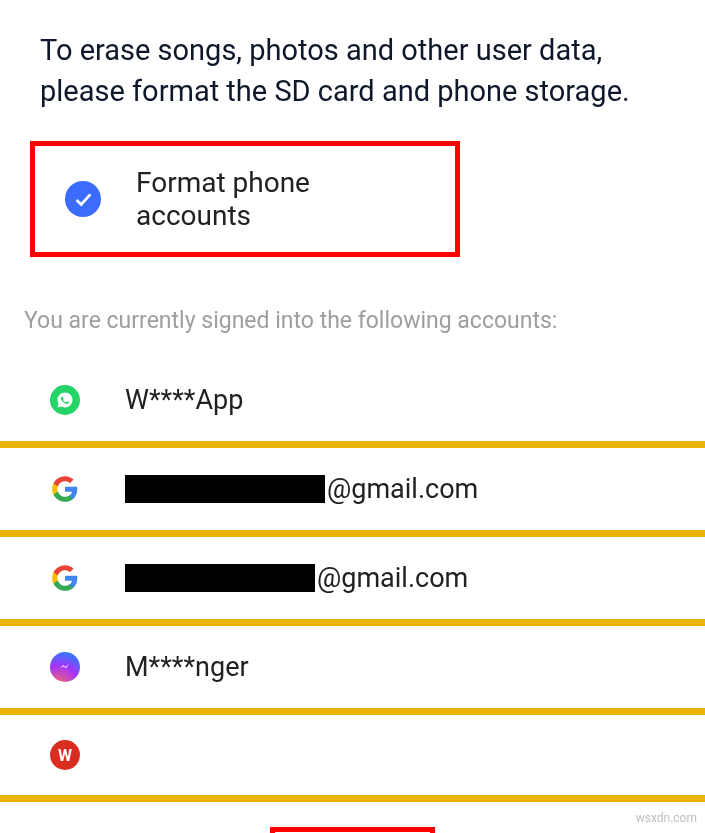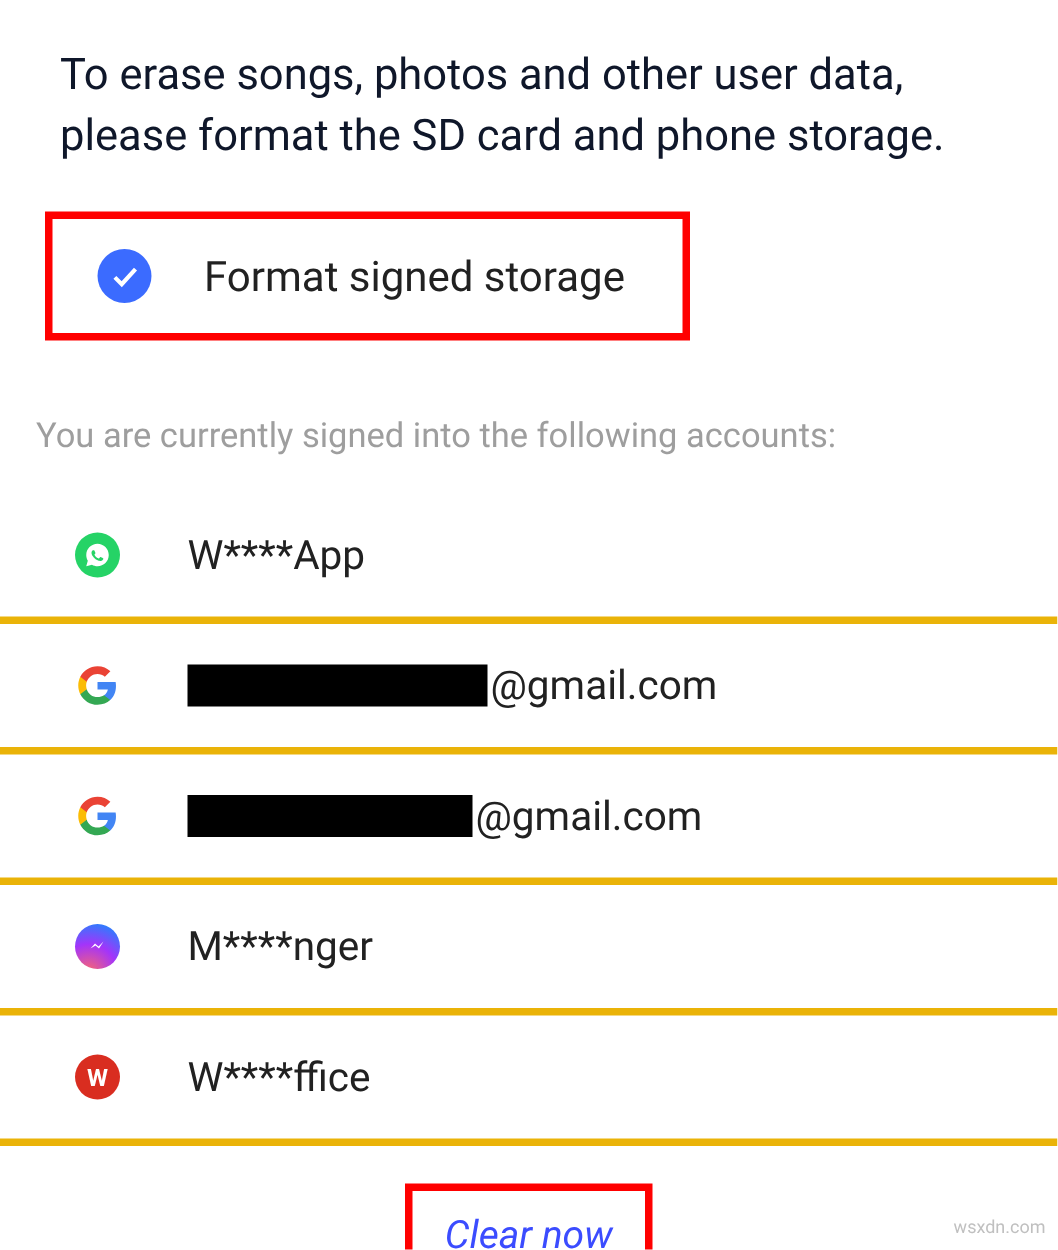--- a/index.html
+++ b/index.html
@@ -53,21 +53,21 @@
     }
     .accounts-header {
       color: #9e9e9e;
       font-size: 23px;
       padding: 50px 40px 25px 24px;
     }
     .account-row {
       display: flex;
       align-items: center;
       padding: 25px 0 25px 50px;
-      border-bottom: 5px solid #eab308;
+      border-bottom: 7px solid #eab308;
     }
     .account-row:last-of-type {
       border-bottom: none;
     }
     .account-icon {
       width: 30px;
       height: 30px;
       flex-shrink: 0;
       display: flex;
       align-items: center;
@@ -147,21 +147,21 @@
 <body>
 
 <div class="description-text">To erase songs, photos and other user data, please format the SD card and phone storage.</div>
 
 <div class="format-option">
   <div class="checkbox-circle">
     <svg viewBox="0 0 24 24">
         <polyline points="5,13 10,18 20,7"></polyline>
       </svg>
   </div>
-  <div class="format-label">Format signed storage</div>
+  <div class="format-label">Format phone accounts</div>
 </div>
 
 <div class="accounts-header">You are currently signed into the following accounts:</div>
 
 <div class="account-row">
   <div class="account-icon">
     <div class="whatsapp-icon">
       <svg width="18" height="18" viewBox="0 0 24 24" fill="#fff">
           <path d="M12 2C6.48 2 2 6.48 2 12c0 1.85.5 3.58 1.38 5.06L2 22l5.1-1.34C8.54 21.5 10.22 22 12 22c5.52 0 10-4.48 10-10S17.52 2 12 2zm4.9 14.06c-.22.62-1.28 1.18-1.77 1.22-.47.04-.91.21-3.06-.64-2.58-1.02-4.22-3.66-4.35-3.83-.13-.17-1.04-1.38-1.04-2.64 0-1.25.66-1.87.89-2.12.23-.26.51-.32.68-.32.17 0 .34 0 .49.01.16.01.37-.06.58.44.22.52.74 1.79.8 1.92.07.13.11.28.02.45-.09.17-.13.28-.26.43-.13.15-.27.34-.39.46-.13.13-.26.27-.11.52.15.26.67 1.11 1.44 1.8 1 .89 1.84 1.17 2.1 1.3.26.13.41.11.56-.07.15-.17.64-.75.81-1 .17-.26.34-.22.58-.13.23.09 1.49.7 1.74.83.26.13.43.19.49.3.07.11.07.62-.15 1.24z"></path>
         </svg>
@@ -208,21 +208,20 @@
         </svg>
     </div>
   </div>
   <div class="account-label">M****nger</div>
 </div>
 
 <div class="account-row">
   <div class="account-icon">
     <div class="wps-icon">W</div>
   </div>
-  <div class="account-label">W****ffice</div>
 </div>
 
 <div class="clear-button-wrap">
   <div class="clear-button">
     <div class="clear-button-text">Clear now</div>
   </div>
 </div>
 
 <div class="watermark">wsxdn.com</div>
 

